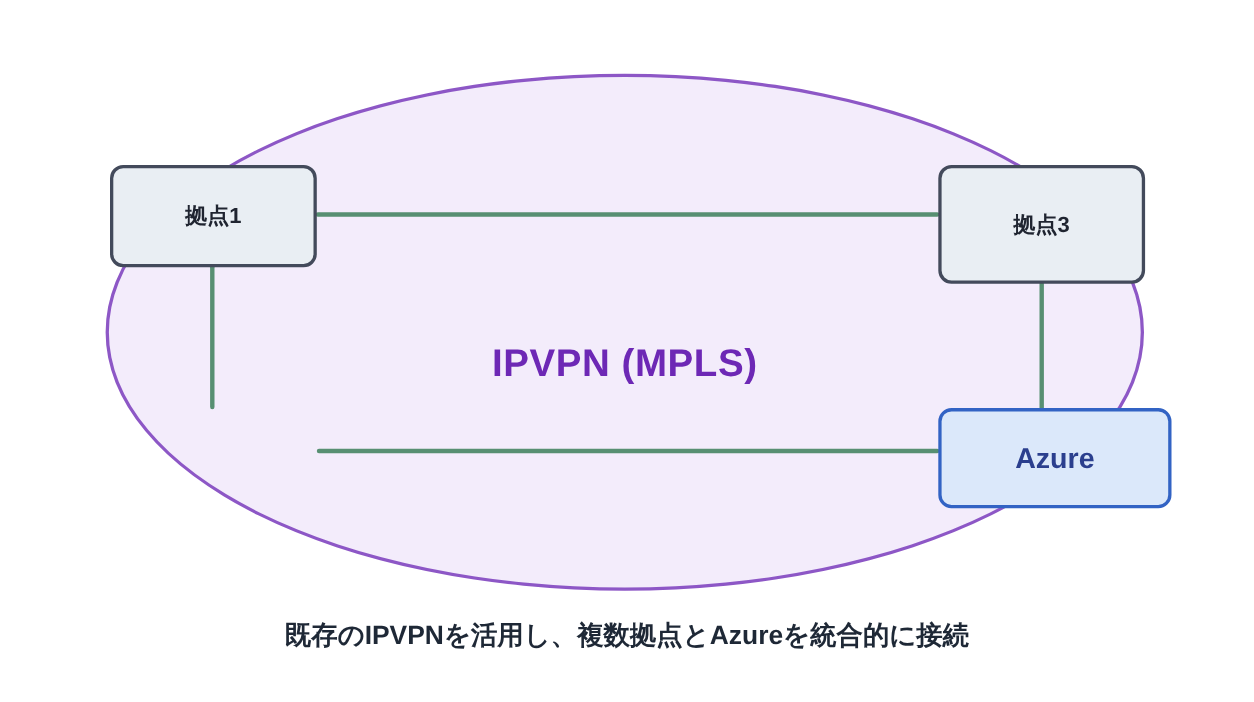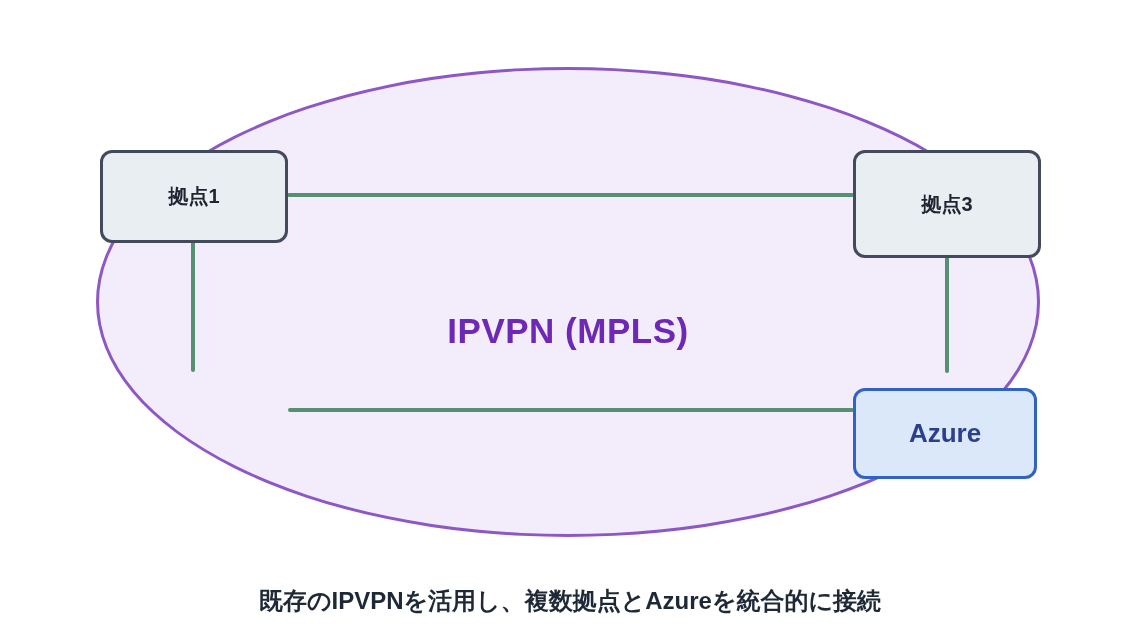--- a/index.html
+++ b/index.html
@@ -67,35 +67,34 @@
     font-size: 20px;
     font-weight: 700;
     background: var(--node-fill);
     border: 3px solid var(--node-border);
     color: var(--node-text);
   }
   .node-site1 { left: 100px; top: 150px; width: 188px; height: 93px; }
   .node-site3 { left: 853px; top: 150px; width: 188px; height: 108px; }
   .node-site2 { left: 100px; top: 370px; width: 188px; height: 92px; }
   .node-azure {
-    left: 853px; top: 388px; width: 184px; height: 91px;
+    left: 853px; top: 371px; width: 212px; height: 91px;
     background: var(--azure-fill);
     border-color: var(--azure-border);
     color: var(--azure-text);
     font-size: 26px;
   }
   .caption {
     position: absolute;
     left: 0; top: 561px;
     width: 100%;
     text-align: center;
     font-size: 24px;
     font-weight: 700;
     color: var(--caption);
-    margin-top: 24px;
   }
 </style>
 </head>
 <body>
 
 <div class="canvas">
 
   <div class="cloud"></div>
 
   <div class="edge edge-h edge-top"></div>

